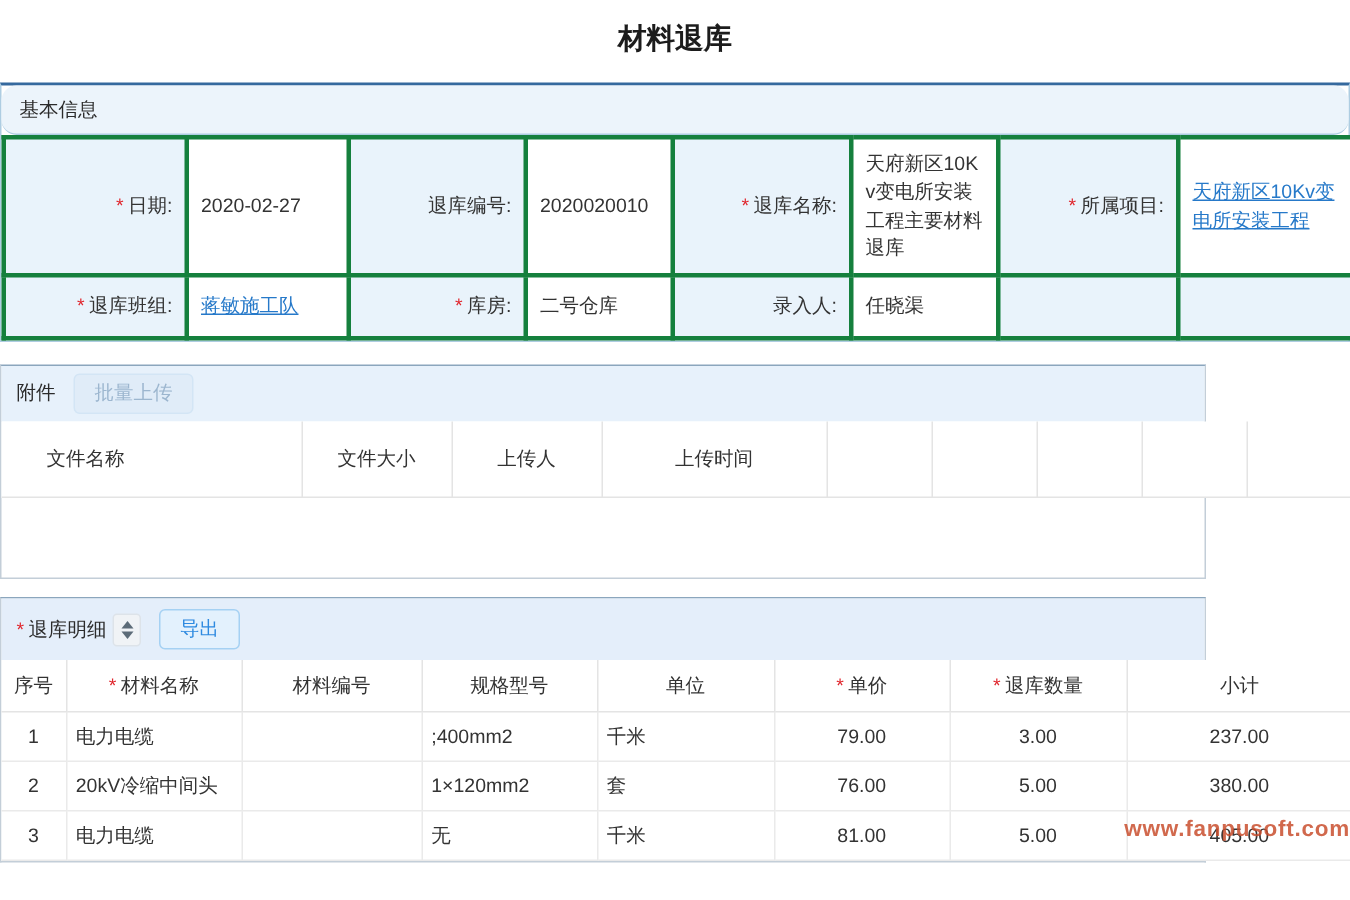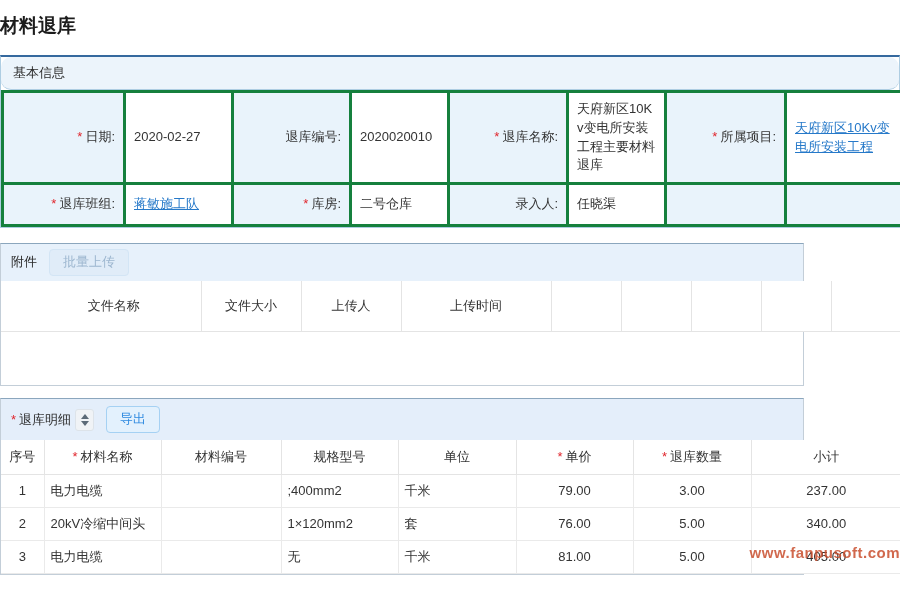--- a/index.html
+++ b/index.html
@@ -4,21 +4,21 @@
 <style>
   html,body{margin:0;padding:0;}
   body{
     width:900px;height:600px;overflow:hidden;position:relative;
     background:#fff;color:#333;
     font-family:"Liberation Sans","DejaVu Sans",sans-serif;
     font-size:13px;
   }
   .page-title{
     height:55px;box-sizing:border-box;padding-top:13px;
-    font-size:19px;font-weight:bold;color:#1c1c1c;
+    text-align:center;font-size:19px;font-weight:bold;color:#1c1c1c;
   }
   
   .sec1{
     border:1px solid #aecde2;border-top:2px solid #35699e;
     box-sizing:border-box;width:900px;
   }
   .sec1-header{
     background:#ecf4fb;border-bottom:1px solid #aecde2;
     padding:7px 12px;color:#2b2b2b;border-radius:10px;
   }
@@ -47,21 +47,21 @@
   }
   .btn-upload{background:#e0ecf8;border:1px solid #d3e5f5;color:#9cb6cf;}
   .btn-export{background:#e3f1fd;border:1px solid #a5d1f3;color:#2e8ae0;}
   
   table.attach{width:100%;border-collapse:collapse;table-layout:fixed;background:#fff;}
   table.attach th{
     font-weight:normal;color:#333;height:51px;
     border-right:1px solid #e4e4e4;border-bottom:1px solid #e4e4e4;
     text-align:center;padding:0 4px;box-sizing:border-box;
   }
-  table.attach th:first-child{text-align:center;padding-left:30px;}
+  table.attach th:first-child{text-align:left;padding-left:30px;}
   table.attach th:last-child{border-right:none;}
   .attach-empty{height:53px;}
   
   table.detail{width:100%;border-collapse:collapse;table-layout:fixed;background:#fff;}
   table.detail th{
     font-weight:normal;color:#333;height:34px;
     border-right:1px solid #e4e4e4;border-bottom:1px solid #e4e4e4;
     text-align:center;padding:0 4px;box-sizing:border-box;
   }
   table.detail td{
@@ -213,21 +213,21 @@
       <td class="ta-c">237.00</td>
     </tr>
     <tr>
       <td class="ta-c">2</td>
       <td class="ta-l">20kV冷缩中间头</td>
       <td class="ta-l"></td>
       <td class="ta-l">1×120mm2</td>
       <td class="ta-l">套</td>
       <td class="ta-c">76.00</td>
       <td class="ta-c">5.00</td>
-      <td class="ta-c">340.00</td>
+      <td class="ta-c">380.00</td>
     </tr>
     <tr>
       <td class="ta-c">3</td>
       <td class="ta-l">电力电缆</td>
       <td class="ta-l"></td>
       <td class="ta-l">无</td>
       <td class="ta-l">千米</td>
       <td class="ta-c">81.00</td>
       <td class="ta-c">5.00</td>
       <td class="ta-c">405.00</td>

